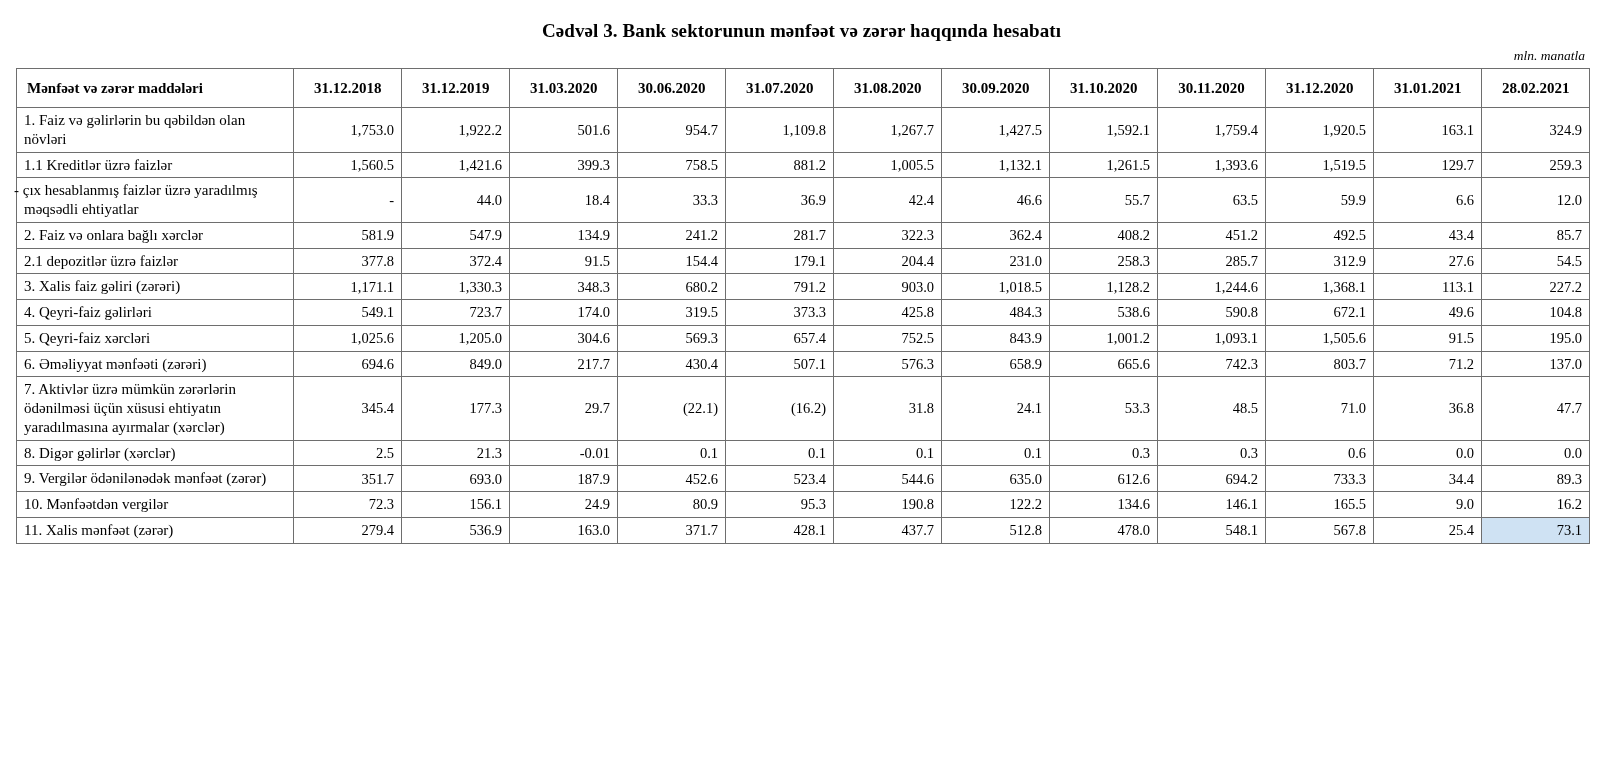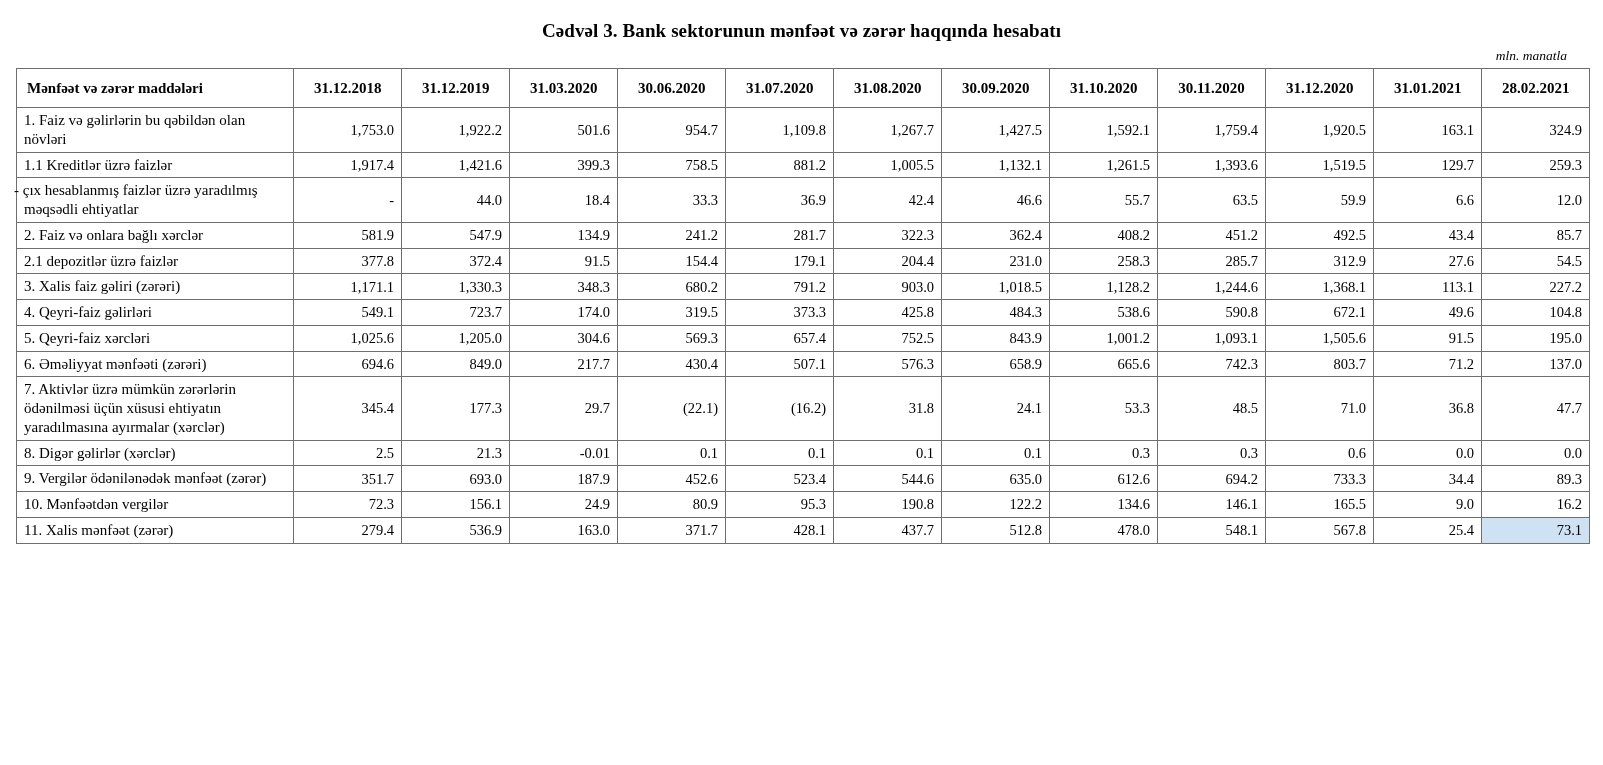--- a/index.html
+++ b/index.html
@@ -26,21 +26,21 @@
     font-weight: bold;
     font-size: 19px;
     padding-top: 20px;
     padding-bottom: 6px;
     letter-spacing: 0.1px;
   }
   .unit-note {
     text-align: right;
     font-style: italic;
     font-size: 13.5px;
-    padding-right: 36px;
+    padding-right: 18px;
     padding-bottom: 4px;
   }
   .table-wrap {
     padding: 0 14px 0 16px;
   }
   table.report {
     border-collapse: collapse;
     width: 1573px;
     table-layout: fixed;
     font-size: 14.5px;
@@ -134,21 +134,21 @@
           <td class="num">1,267.7</td>
           <td class="num">1,427.5</td>
           <td class="num">1,592.1</td>
           <td class="num">1,759.4</td>
           <td class="num">1,920.5</td>
           <td class="num">163.1</td>
           <td class="num">324.9</td>
         </tr>
         <tr>
           <td class="label indent1">1.1 Kreditlər üzrə faizlər</td>
-          <td class="num">1,917.4</td>
+          <td class="num">1,560.5</td>
           <td class="num">1,421.6</td>
           <td class="num">399.3</td>
           <td class="num">758.5</td>
           <td class="num">881.2</td>
           <td class="num">1,005.5</td>
           <td class="num">1,132.1</td>
           <td class="num">1,261.5</td>
           <td class="num">1,393.6</td>
           <td class="num">1,519.5</td>
           <td class="num">129.7</td>

